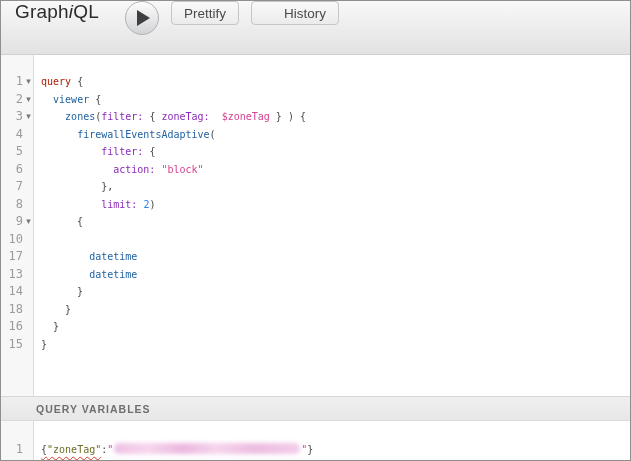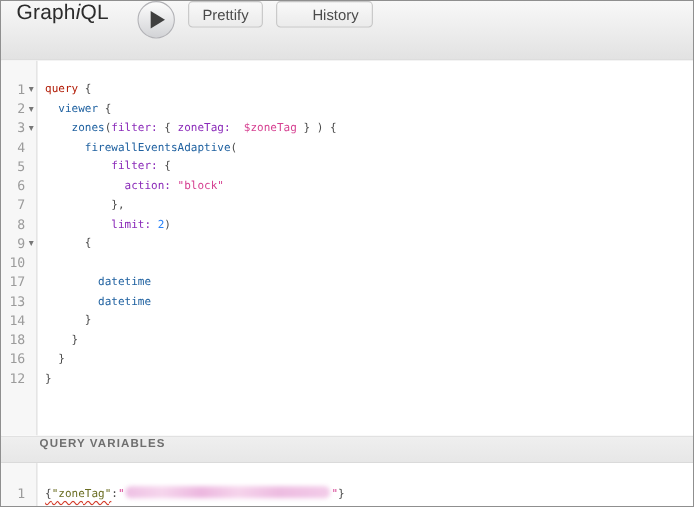--- a/index.html
+++ b/index.html
@@ -84,21 +84,21 @@
     border-radius:5px; vertical-align:-1px;
     background:linear-gradient(90deg,#eec0e4,#f6d6ed 18%,#ecb7df 37%,#f6d4ec 55%,#edbce1 75%,#f3cce9);
     filter:blur(2px);
   }
   
   .var-title {
     height:25px;
     background:linear-gradient(#efefef,#e7e7e7);
     border-top:1px solid #d6d6d6;
     border-bottom:1px solid #dadada;
-    display:flex; 
+    display:flex; align-items:center;
     padding-left:35px;
     font-size:10.5px; font-weight:bold; color:#6f6f6f;
     letter-spacing:1px;
   }
 </style>
 </head>
 <body>
 
 <div class="app">
 
@@ -182,21 +182,21 @@
           <span class="ln">18</span>
           <span class="fold"></span>
           <span class="code"><span class="pn">    }</span></span>
         </div>
         <div class="row">
           <span class="ln">16</span>
           <span class="fold"></span>
           <span class="code"><span class="pn">  }</span></span>
         </div>
         <div class="row">
-          <span class="ln">12</span>
+          <span class="ln">15</span>
           <span class="fold"></span>
           <span class="code"><span class="pn">}</span></span>
         </div>
       </div>
   </div>
 
   <div class="var-title">
     <span>QUERY VARIABLES</span>
   </div>
 

